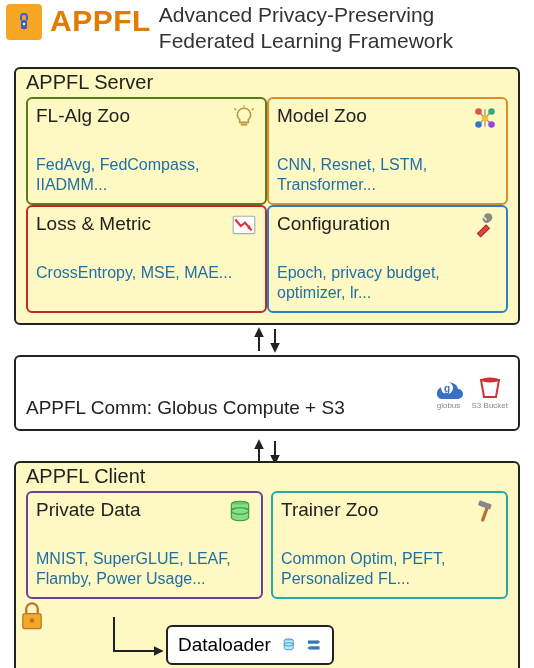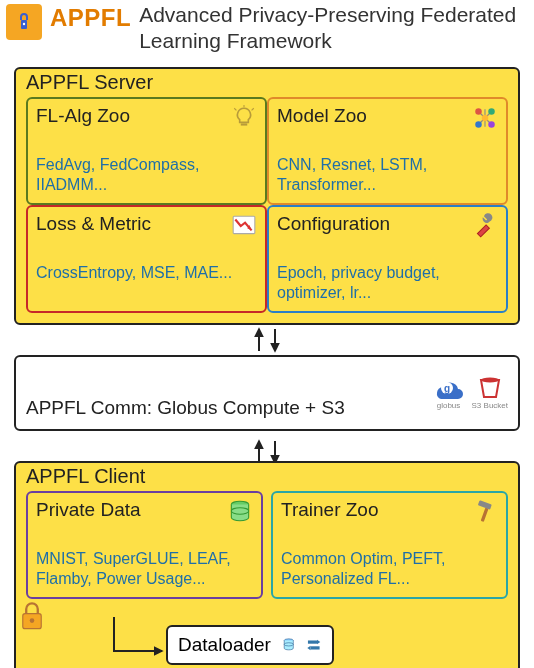--- a/index.html
+++ b/index.html
@@ -25,37 +25,37 @@
     display: flex;
     align-items: center;
     justify-content: center;
     flex-shrink: 0;
     margin-top: 2px;
   }
   .logo svg { width: 24px; height: 24px; }
   .brand {
     color: #e27c00;
     font-weight: 700;
-    font-size: 24px;
+    font-size: 30px;
     letter-spacing: 0.5px;
     margin-top: 2px;
   }
   .tagline {
     color: #333;
     font-size: 21px;
     line-height: 1.25;
     flex: 1;
   }
   .panel {
     border: 2px solid #222;
     border-radius: 6px;
     margin: 6px 14px;
     padding: 28px 10px 10px 10px;
     position: relative;
-    background: #fde047;
+    background: #fef9c3;
   }
   .panel-title {
     position: absolute;
     top: 2px;
     left: 10px;
     font-size: 20px;
     color: #222;
   }
   .grid2 {
     display: grid;

